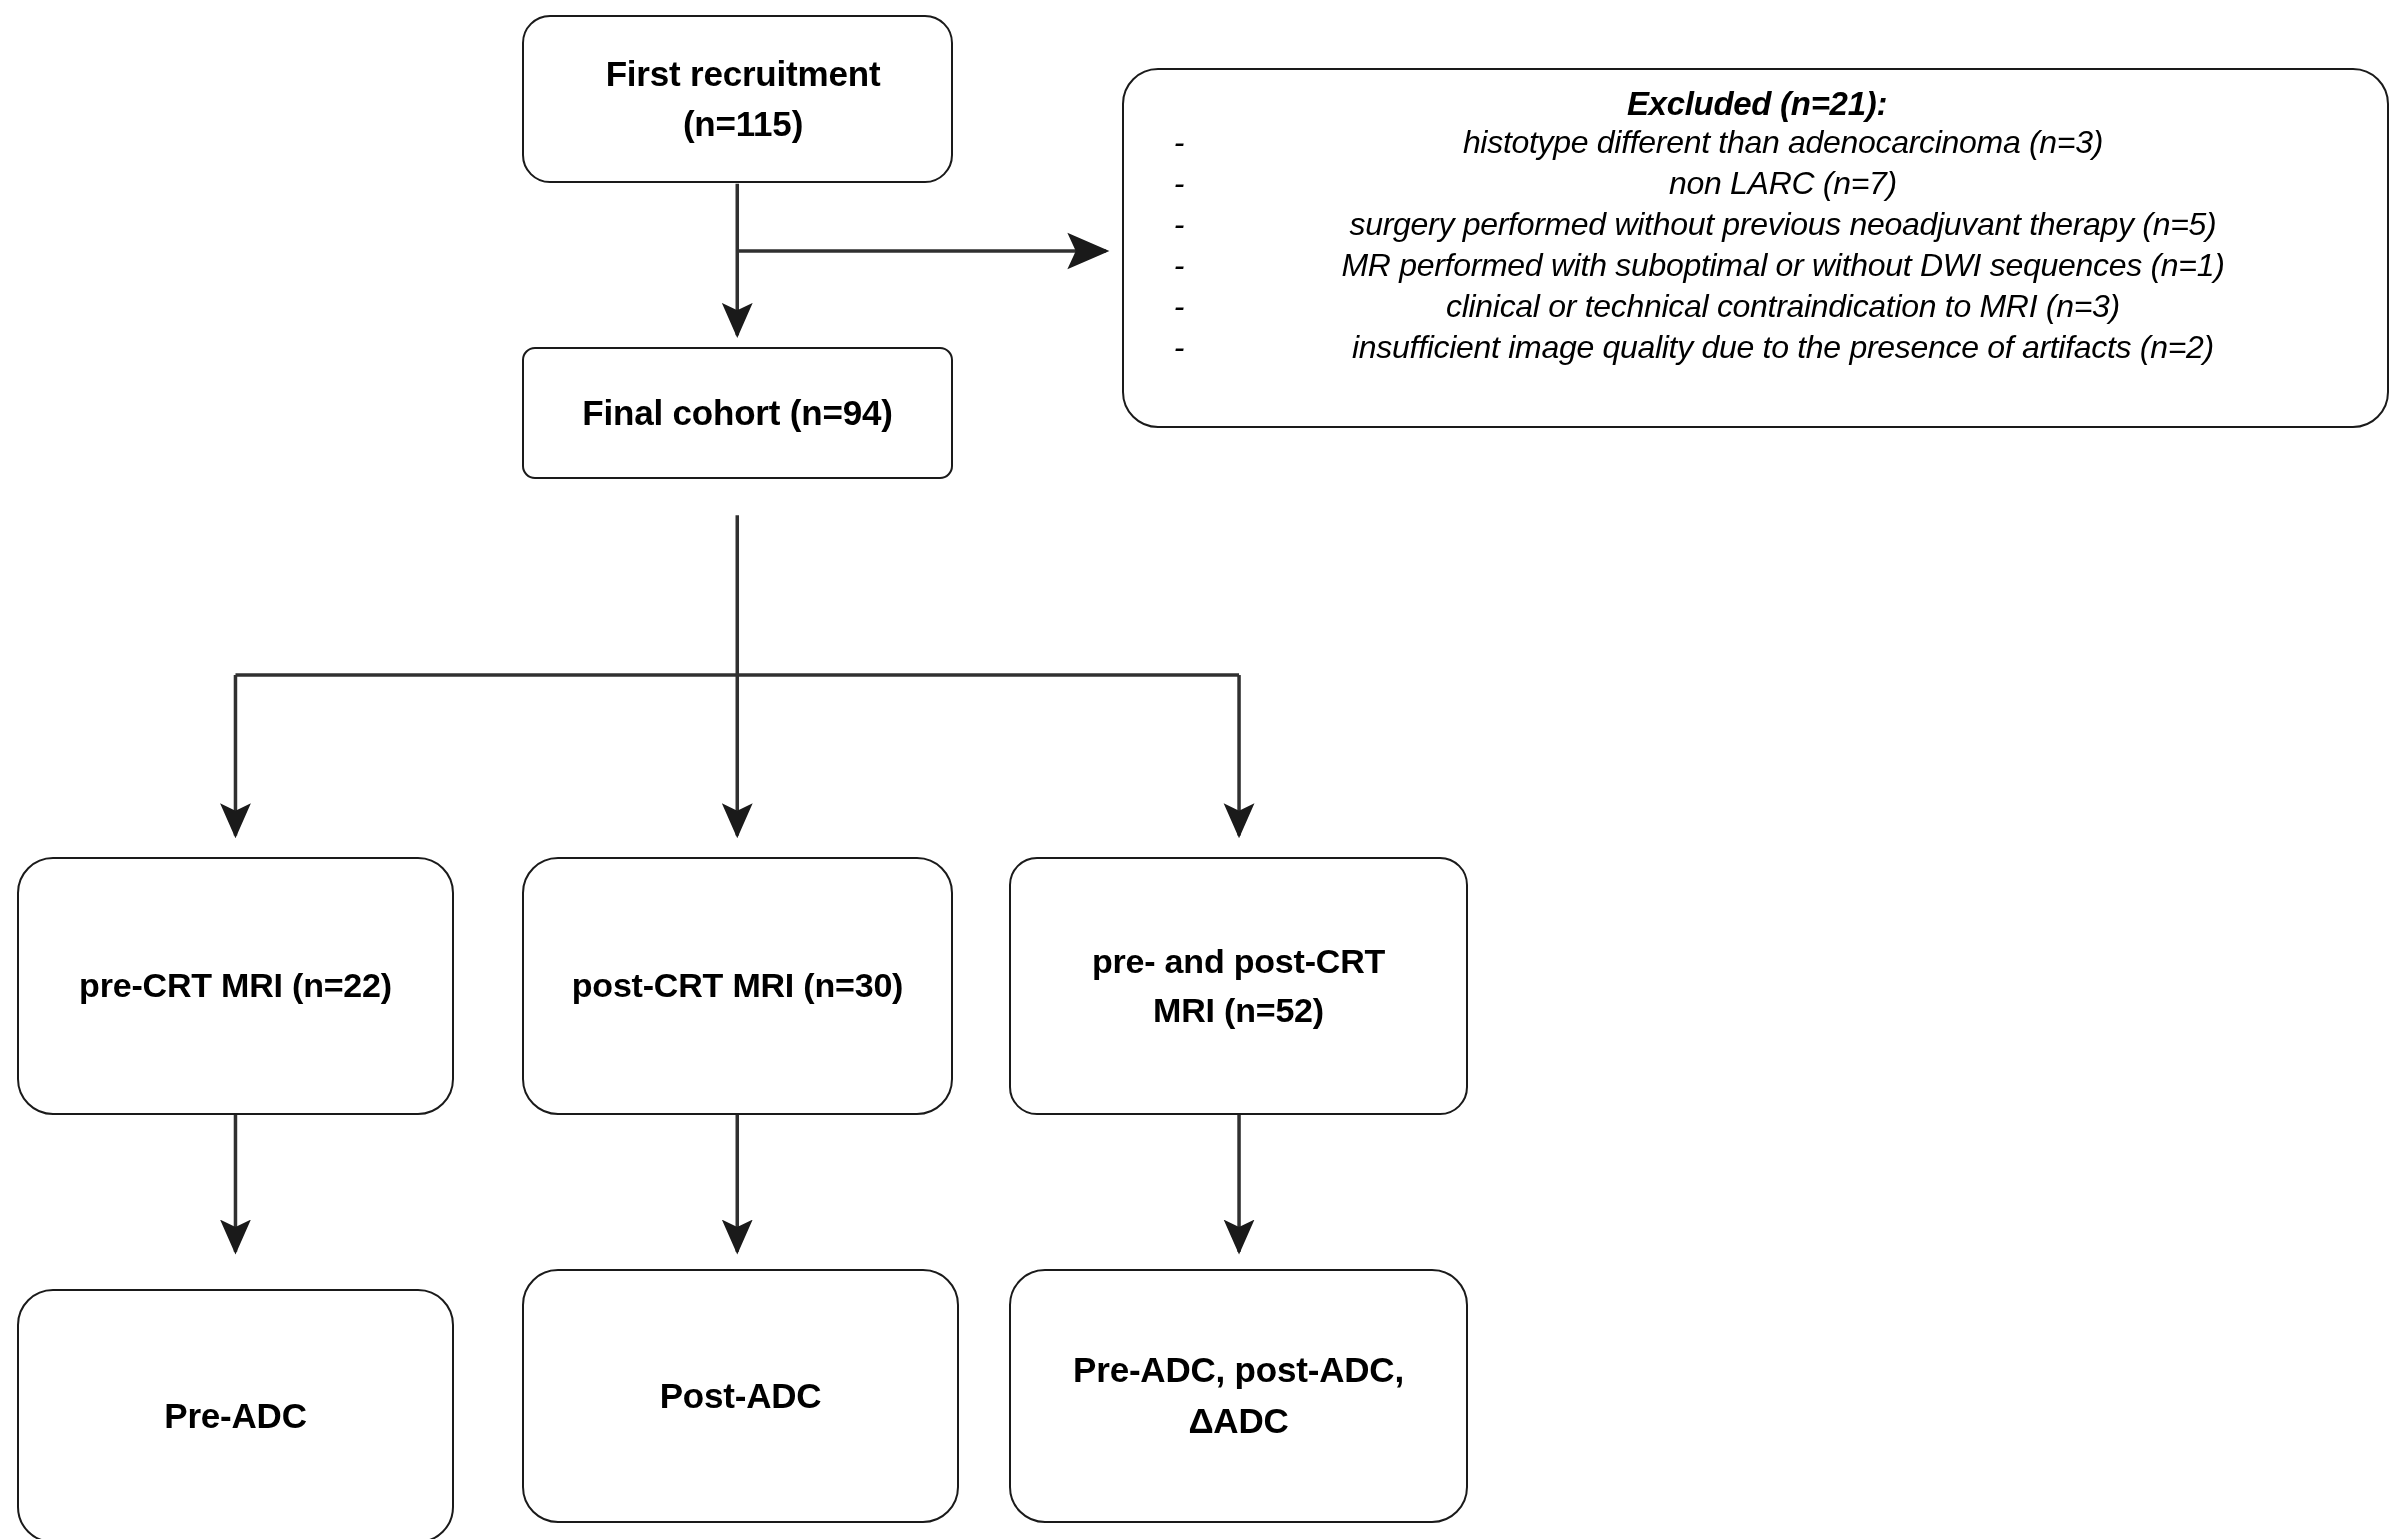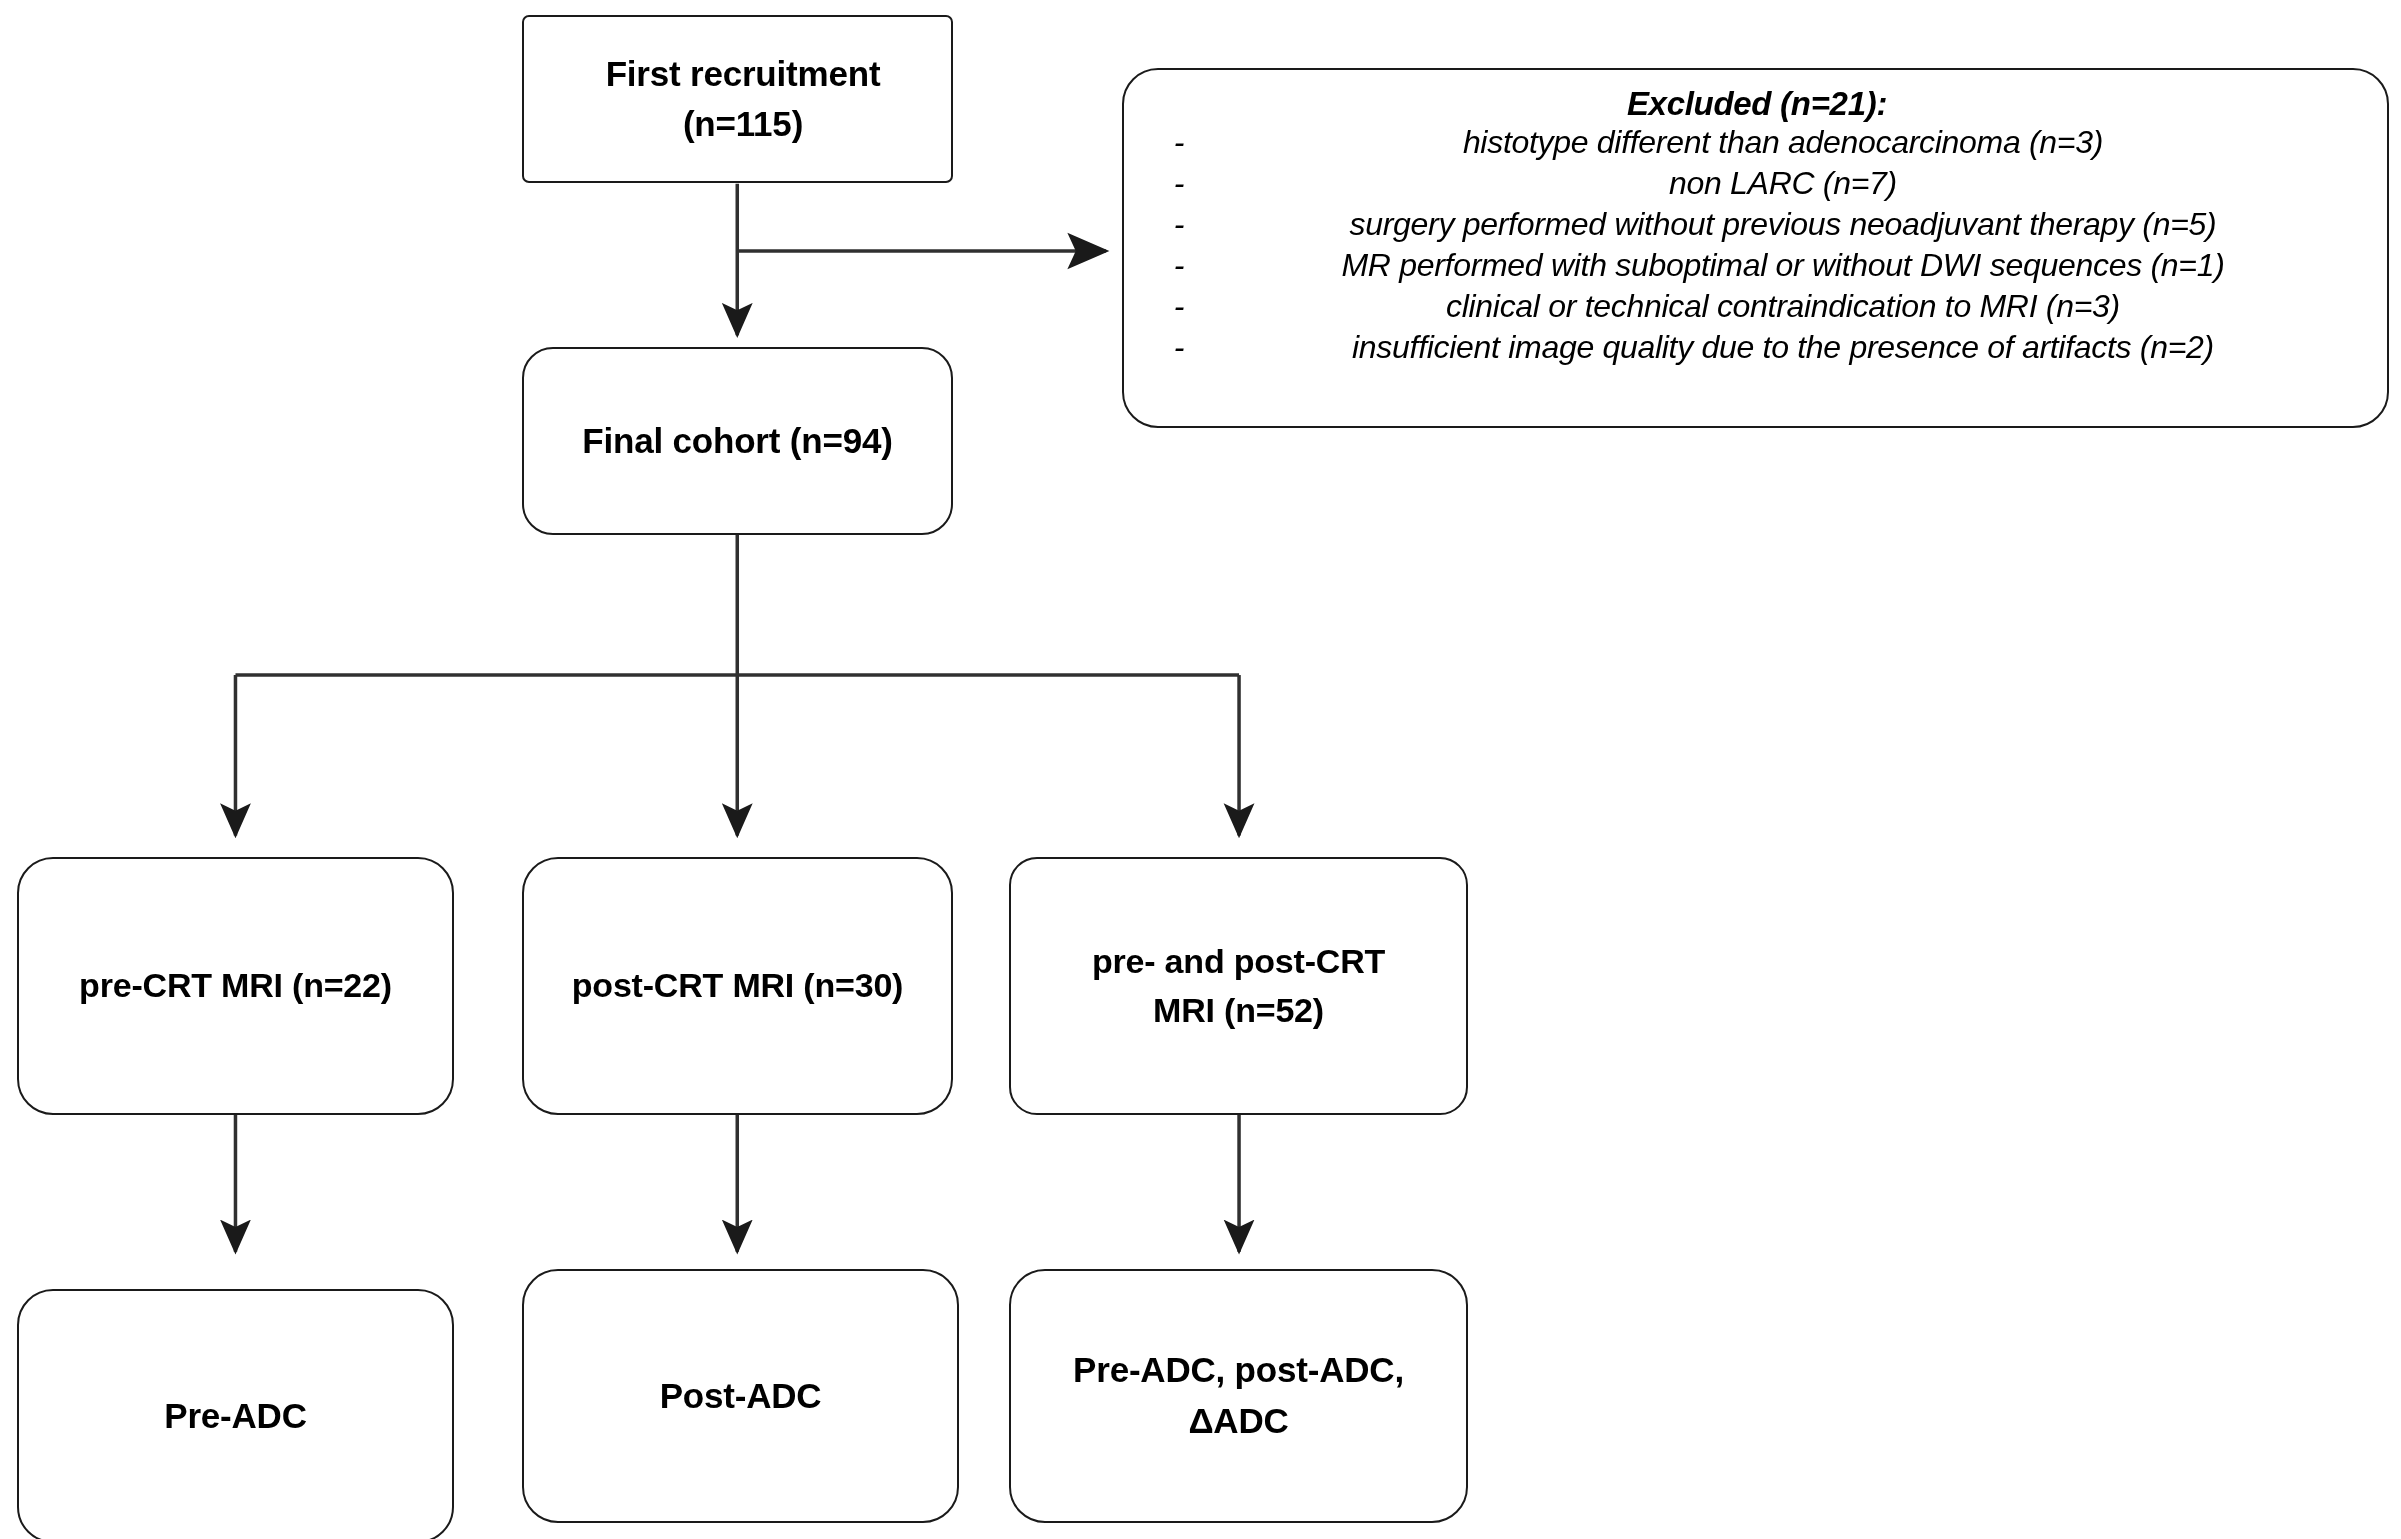--- a/index.html
+++ b/index.html
@@ -38,37 +38,37 @@
   .node-label {
     font-weight: bold;
     line-height: 1.45;
     letter-spacing: -0.2px;
     white-space: pre-line;
   }
 
   
   #node-first-recruitment {
     left: 522px; top: 15.4px; width: 431px; height: 168px;
-    border-radius: 7px;
+    border-radius: 28px;
     padding-left: 11px;
   }
   #node-first-recruitment .node-label { font-size: 35px; }
 
   #node-excluded {
     left: 1122px; top: 68px; width: 1267px; height: 360px;
     border-radius: 36px;
     align-items: flex-start;
     justify-content: flex-start;
     padding: 15.4px 21px 12.6px 24px;
     font-style: italic;
   }
 
   #node-final-cohort {
-    left: 522px; top: 347px; width: 431px; height: 188px;
-    border-radius: 31px;
+    left: 522px; top: 347px; width: 431px; height: 132px;
+    border-radius: 13px;
   }
   #node-final-cohort .node-label { font-size: 35px; }
 
   #node-pre-crt-mri {
     left: 17px; top: 857px; width: 437px; height: 258px;
     border-radius: 36px;
   }
   #node-post-crt-mri {
     left: 522px; top: 857px; width: 431px; height: 258px;
     border-radius: 36px;

